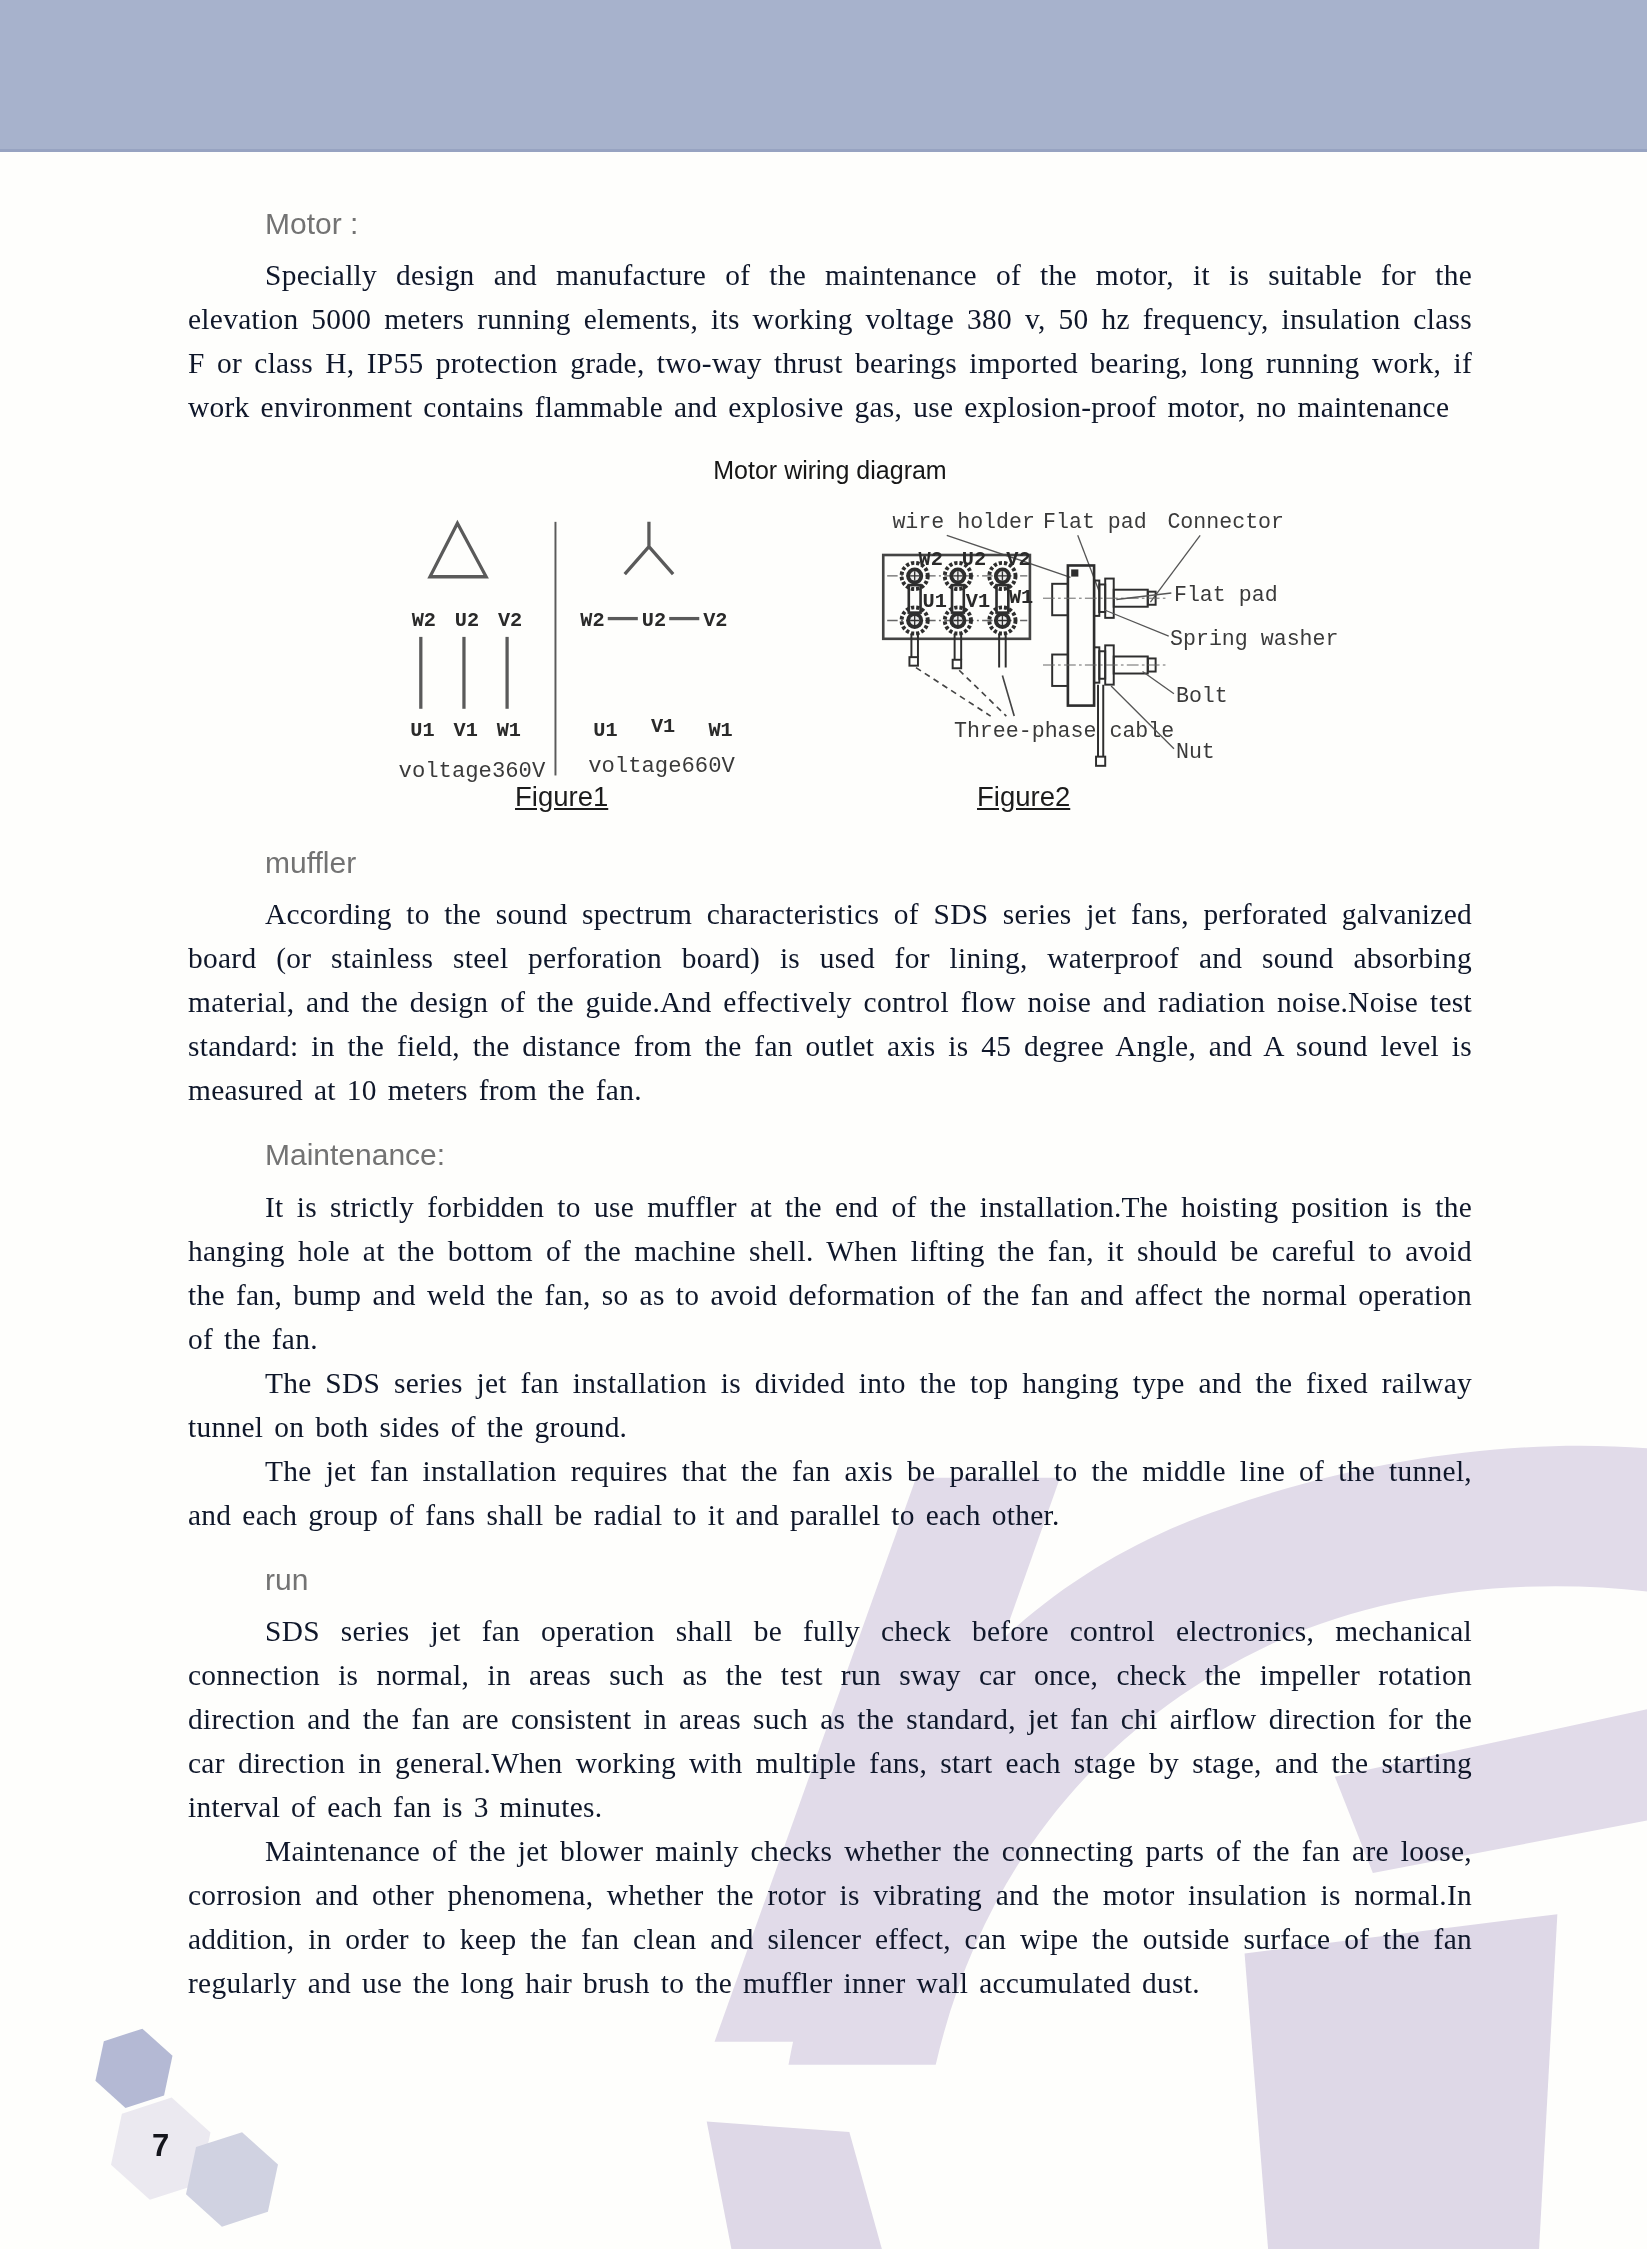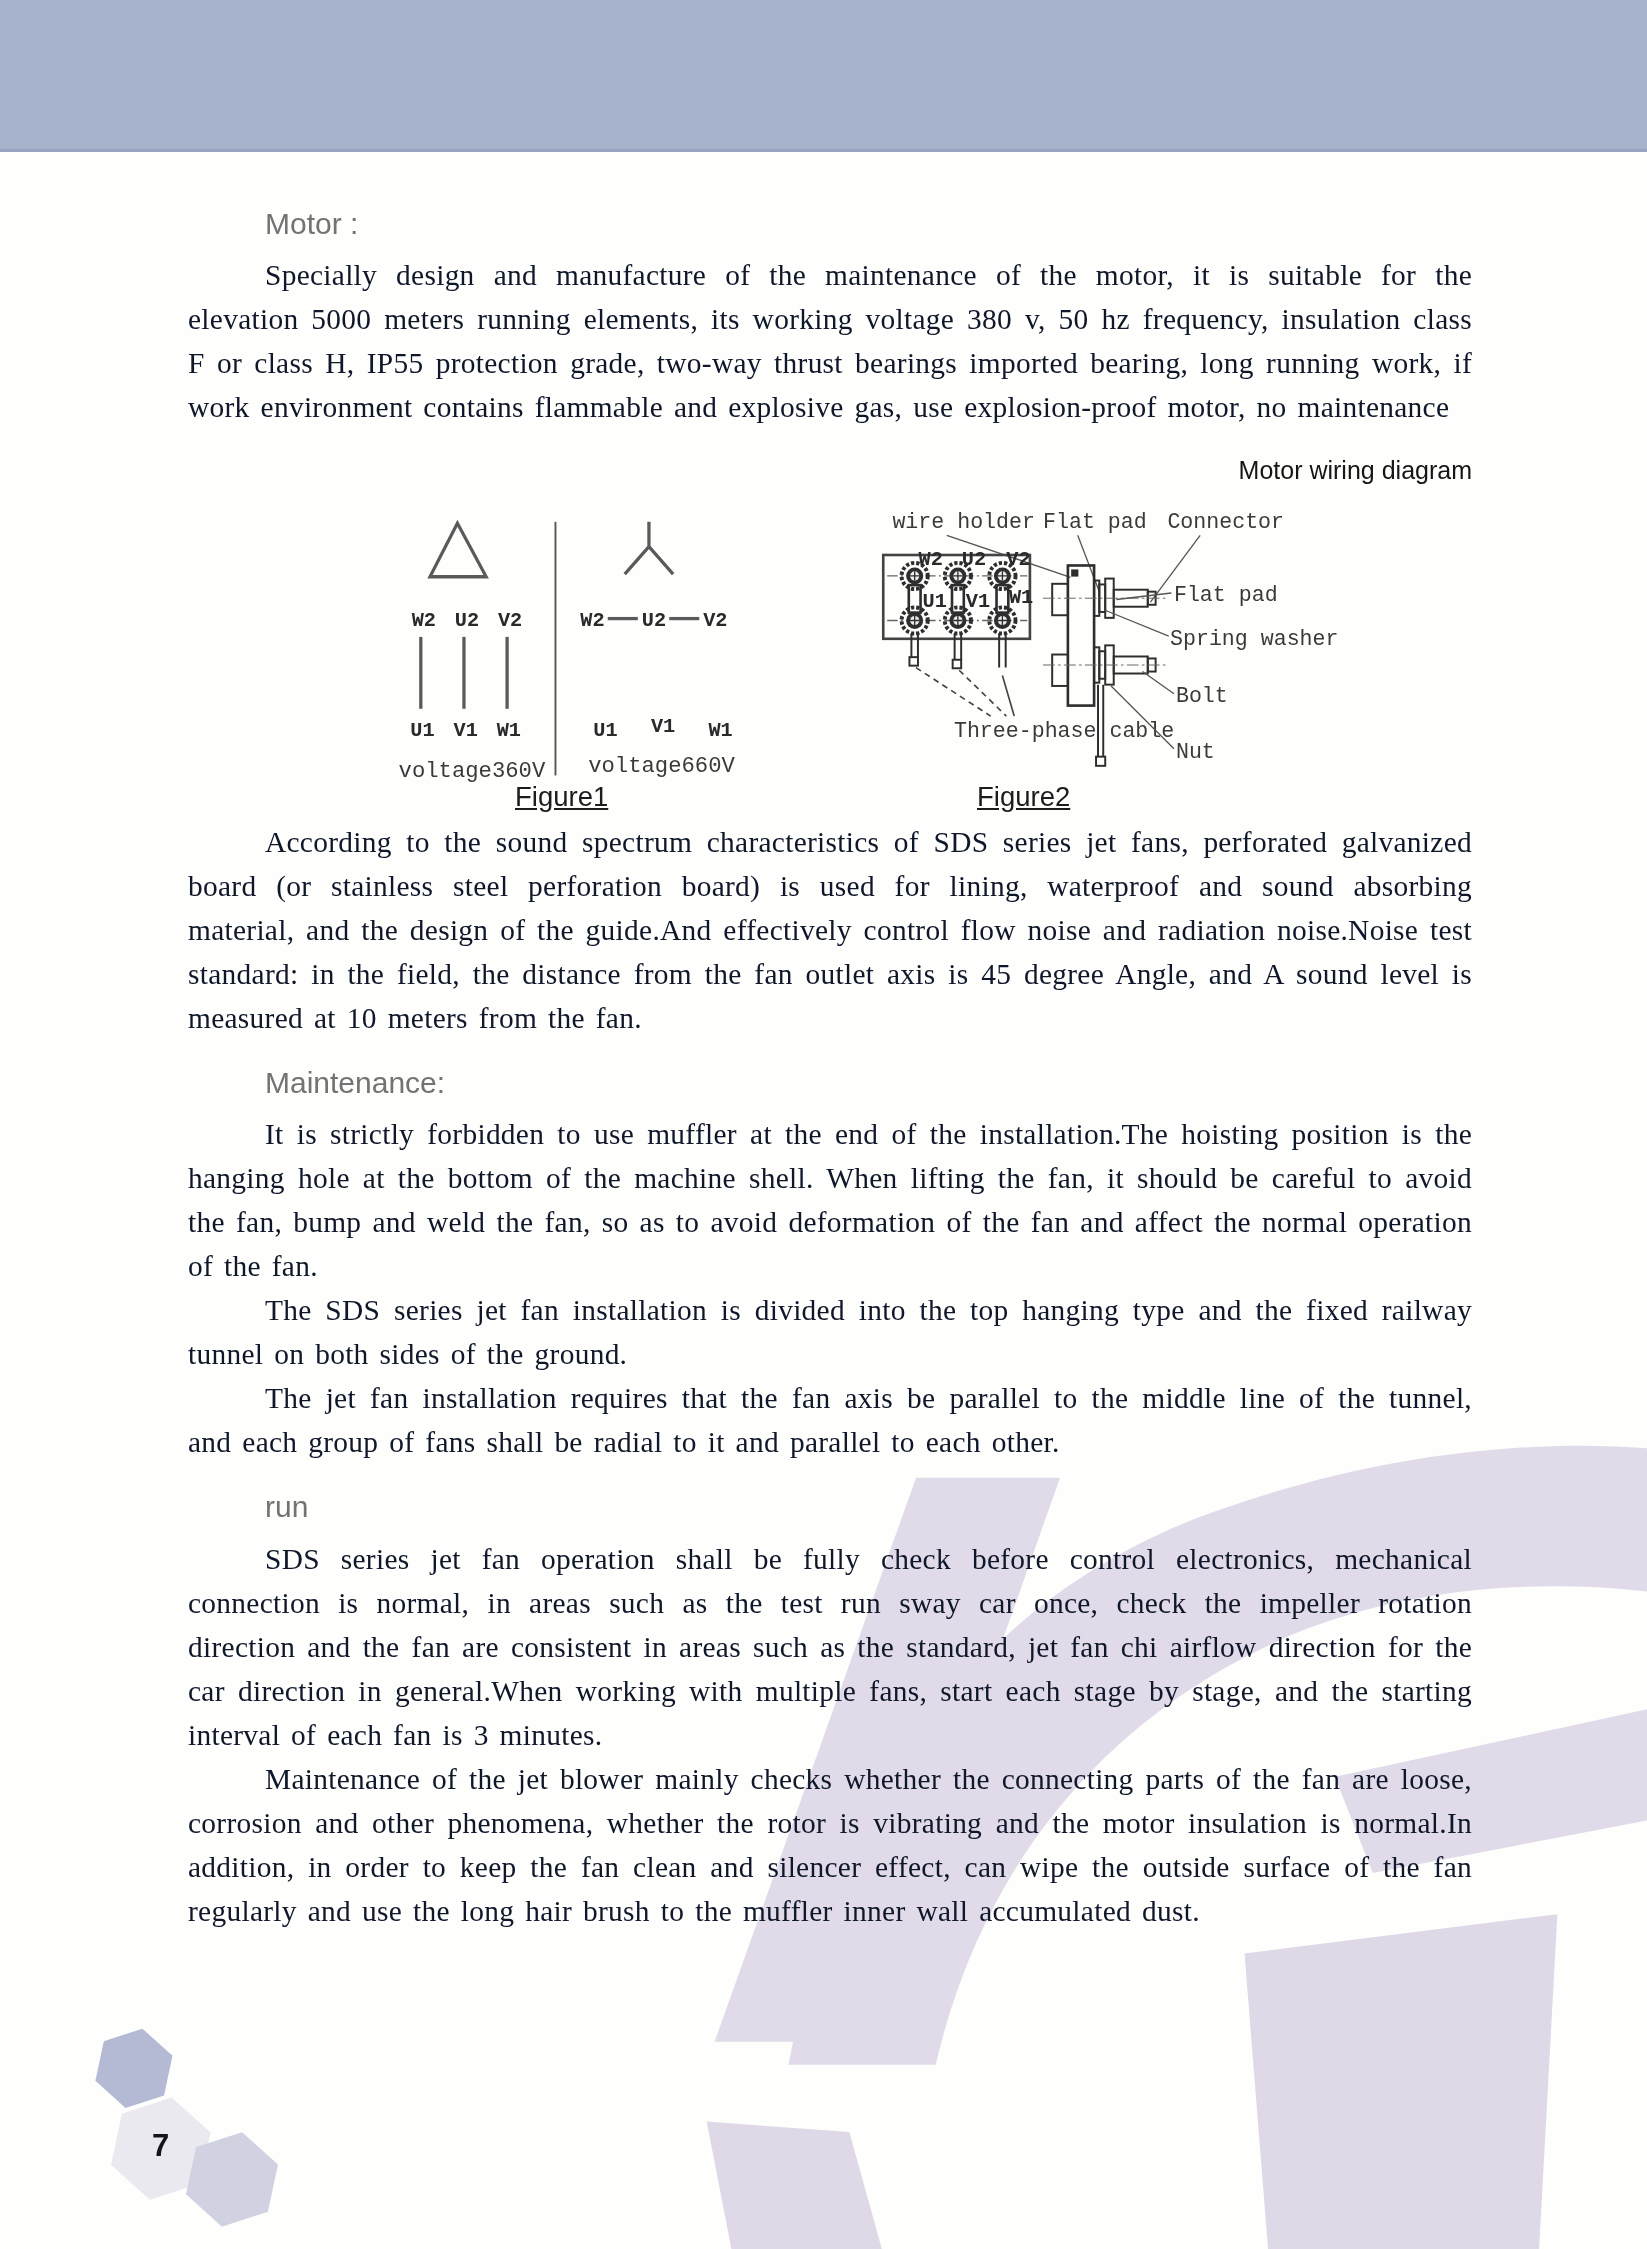--- a/index.html
+++ b/index.html
@@ -20,21 +20,21 @@
     color:#737373; margin:26px 0 11.8px 77px;
   }
   h2.sec.first { margin-top:35px; }
   p.body-text {
     font-size:29.4px; line-height:44px; color:#0f172a; margin:0;
     text-align:justify; text-align-last:left; text-indent:77px;
     letter-spacing:0.3px; word-spacing:3.3px;
   }
   .fig-title {
     font-family:"Liberation Sans", sans-serif; font-size:25px; color:#161616;
-    text-align:right; margin:27.5px 0 2.6px;
+    text-align:center; margin:27.5px 0 2.6px;
   }
   .figure-area { position:relative; height:332px; }
   .fig-svg { position:absolute; }
   .fig-cap {
     position:absolute; font-family:"Liberation Sans", sans-serif; font-size:27.5px; color:#1c1c1c;text-decoration:underline;
   }
   .note {
     font-family:"Liberation Mono", monospace; font-size:21.6px; line-height:39px; color:#262626;
     margin:9.2px 107px 0 105px; text-align:justify; text-align-last:left;
   }
@@ -209,20 +209,21 @@
         <path d="M444,208 L346,168" stroke="#555" stroke-width="2" fill="none"></path>
         <path d="M452,296 L404,262" stroke="#555" stroke-width="2" fill="none"></path>
         <path d="M452,380 L356,284" stroke="#555" stroke-width="2" fill="none"></path>
       </svg>
 
       <div class="fig-cap" style="left:327px; top:293px;">Figure1</div>
       <div class="fig-cap" style="left:789px; top:293px;">Figure2</div>
     </div>
 
 
+    <h2 class="sec">muffler</h2>
     <p class="body-text">According to the sound spectrum characteristics of SDS series jet fans, perforated galvanized board (or stainless steel perforation board) is used for lining, waterproof and sound absorbing material, and the design of the guide.And effectively control flow noise and radiation noise.Noise test standard: in the field, the distance from the fan outlet axis is 45 degree Angle, and A sound level is measured at 10 meters from the fan.</p>
 
     <h2 class="sec">Maintenance:</h2>
     <p class="body-text">It is strictly forbidden to use muffler at the end of the installation.The hoisting position is the hanging hole at the bottom of the machine shell. When lifting the fan, it should be careful to avoid the fan, bump and weld the fan, so as to avoid deformation of the fan and affect the normal operation of the fan.</p>
     <p class="body-text">The SDS series jet fan installation is divided into the top hanging type and the fixed railway tunnel on both sides of the ground.</p>
     <p class="body-text">The jet fan installation requires that the fan axis be parallel to the middle line of the tunnel, and each group of fans shall be radial to it and parallel to each other.</p>
 
     <h2 class="sec">run</h2>
     <p class="body-text">SDS series jet fan operation shall be fully check before control electronics, mechanical connection is normal, in areas such as the test run sway car once, check the impeller rotation direction and the fan are consistent in areas such as the standard, jet fan chi airflow direction for the car direction in general.When working with multiple fans, start each stage by stage, and the starting interval of each fan is 3 minutes.</p>
 

